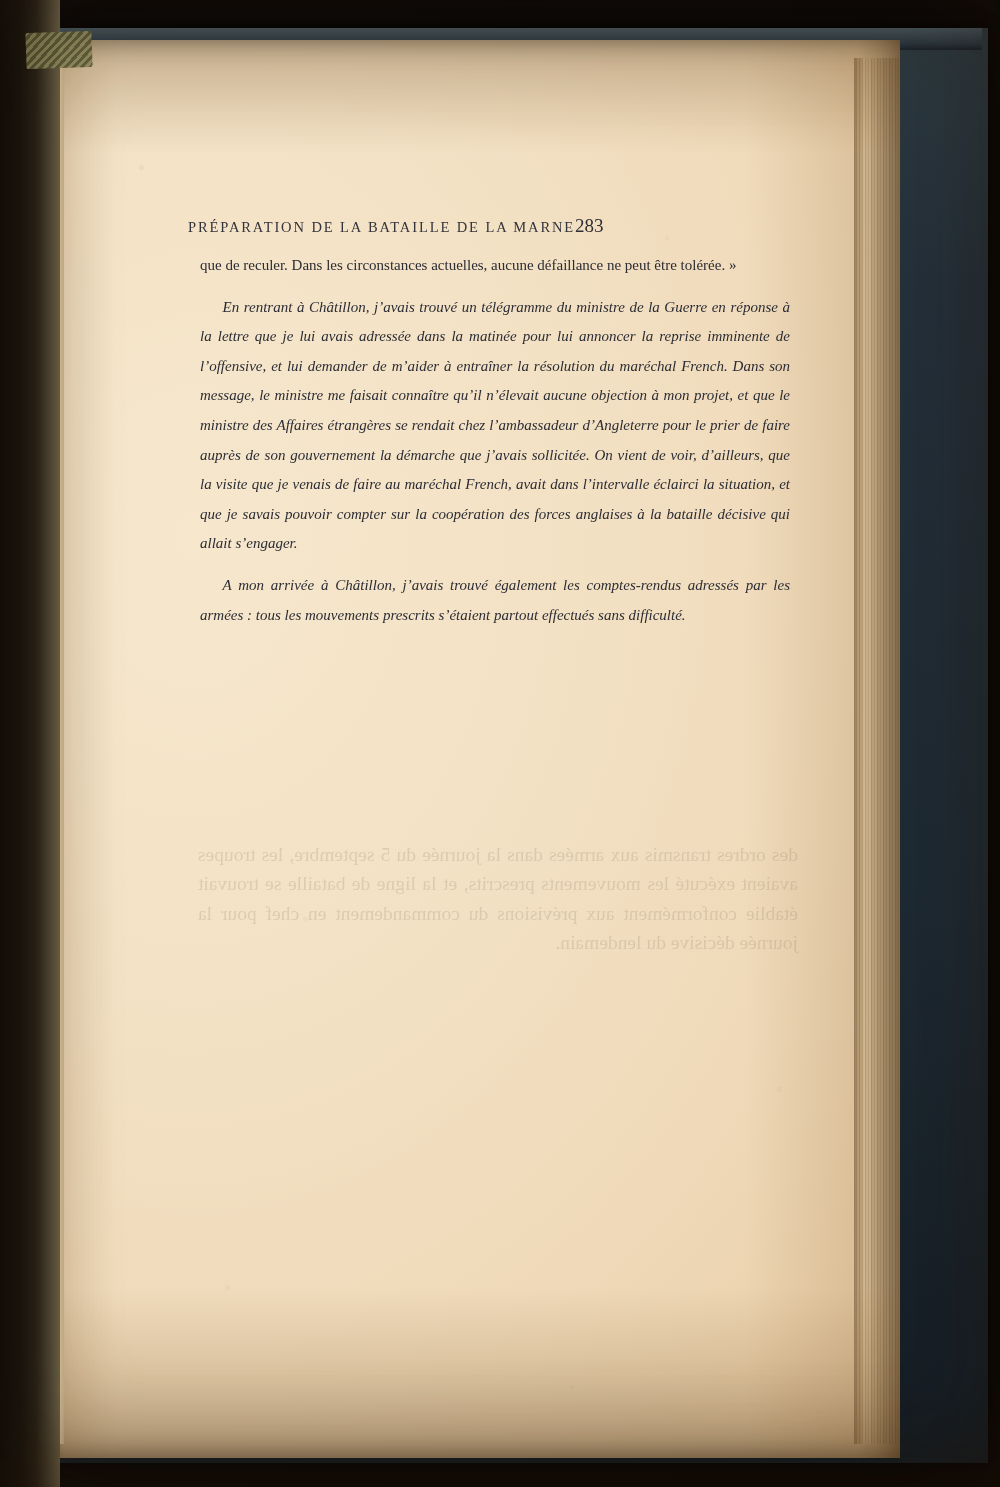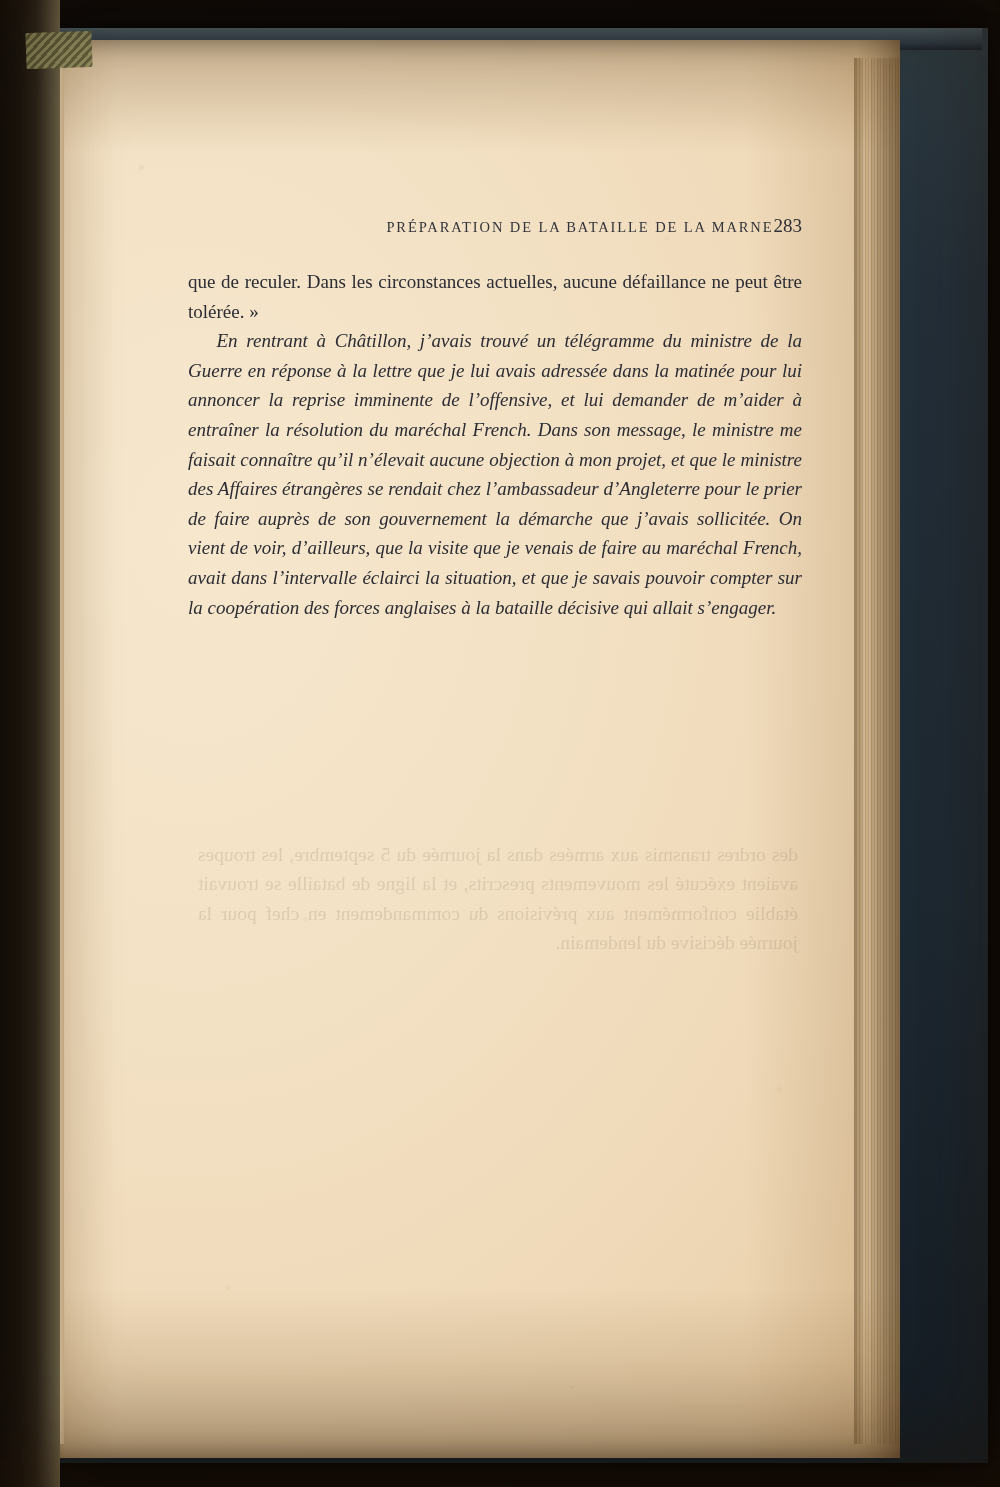--- a/index.html
+++ b/index.html
@@ -165,38 +165,38 @@
   .textblock {
     position: absolute;
     left: 150px;
     top: 175px;
     width: 614px;
     color: #2a2b33;
   }
   .running-head {
     display: flex;
     align-items: baseline;
-    justify-content: flex-end;
+    justify-content: flex-start;
     font-size: 14.5px;
     letter-spacing: 1.9px;
     text-transform: uppercase;
     color: #32333b;
-    margin-bottom: 30px;
+    margin-bottom: 14px;
   }
   .running-head .rh-title { white-space: nowrap; }
   .running-head .rh-folio {
     font-size: 19px;
     letter-spacing: 0;
     text-transform: none;
     color: #2d2e36;
   }
 
   p.body {
-    margin: 0;
-    font-size: 19px;
+    margin: 12px;
+    font-size: 15px;
     line-height: 29.6px;
     text-align: justify;
     text-justify: inter-word;
     color: #2b2c34;
     hyphens: manual;
   }
   p.body + p.body { margin-top: 0; font-style: italic; }
   p.indent { text-indent: 1.5em; }
   p.gap { margin-top: 16px; }
 
@@ -247,20 +247,21 @@
 
     <div class="textblock">
 
       <div class="running-head">
         <span class="rh-title">PRÉPARATION DE LA BATAILLE DE LA MARNE</span>
         <span class="rh-folio">283</span>
       </div>
 
       <p class="body">que de reculer. Dans les circonstances actuelles, aucune défaillance ne peut être tolérée. »</p>
       <p class="body indent gap">En rentrant à Châtillon, j’avais trouvé un télégramme du ministre de la Guerre en réponse à la lettre que je lui avais adressée dans la matinée pour lui annoncer la reprise imminente de l’offensive, et lui demander de m’aider à entraîner la résolution du maréchal French. Dans son message, le ministre me faisait connaître qu’il n’élevait aucune objection à mon projet, et que le ministre des Affaires étrangères se rendait chez l’ambassadeur d’Angleterre pour le prier de faire auprès de son gouvernement la démarche que j’avais sollicitée. On vient de voir, d’ailleurs, que la visite que je venais de faire au maréchal French, avait dans l’intervalle éclairci la situation, et que je savais pouvoir compter sur la coopération des forces anglaises à la bataille décisive qui allait s’engager.</p>
+      <p class="body indent">A mon arrivée à Châtillon, j’avais trouvé également les comptes-rendus adressés par les armées : tous les mouvements prescrits s’étaient partout effectués sans difficulté.</p>
 
     </div>
   </div>
 
   <div class="prev-page"></div>
   <div class="page-crease"></div>
   <div class="gutter"></div>
   <div class="headband"></div>
 
   <div class="vignette"></div>

